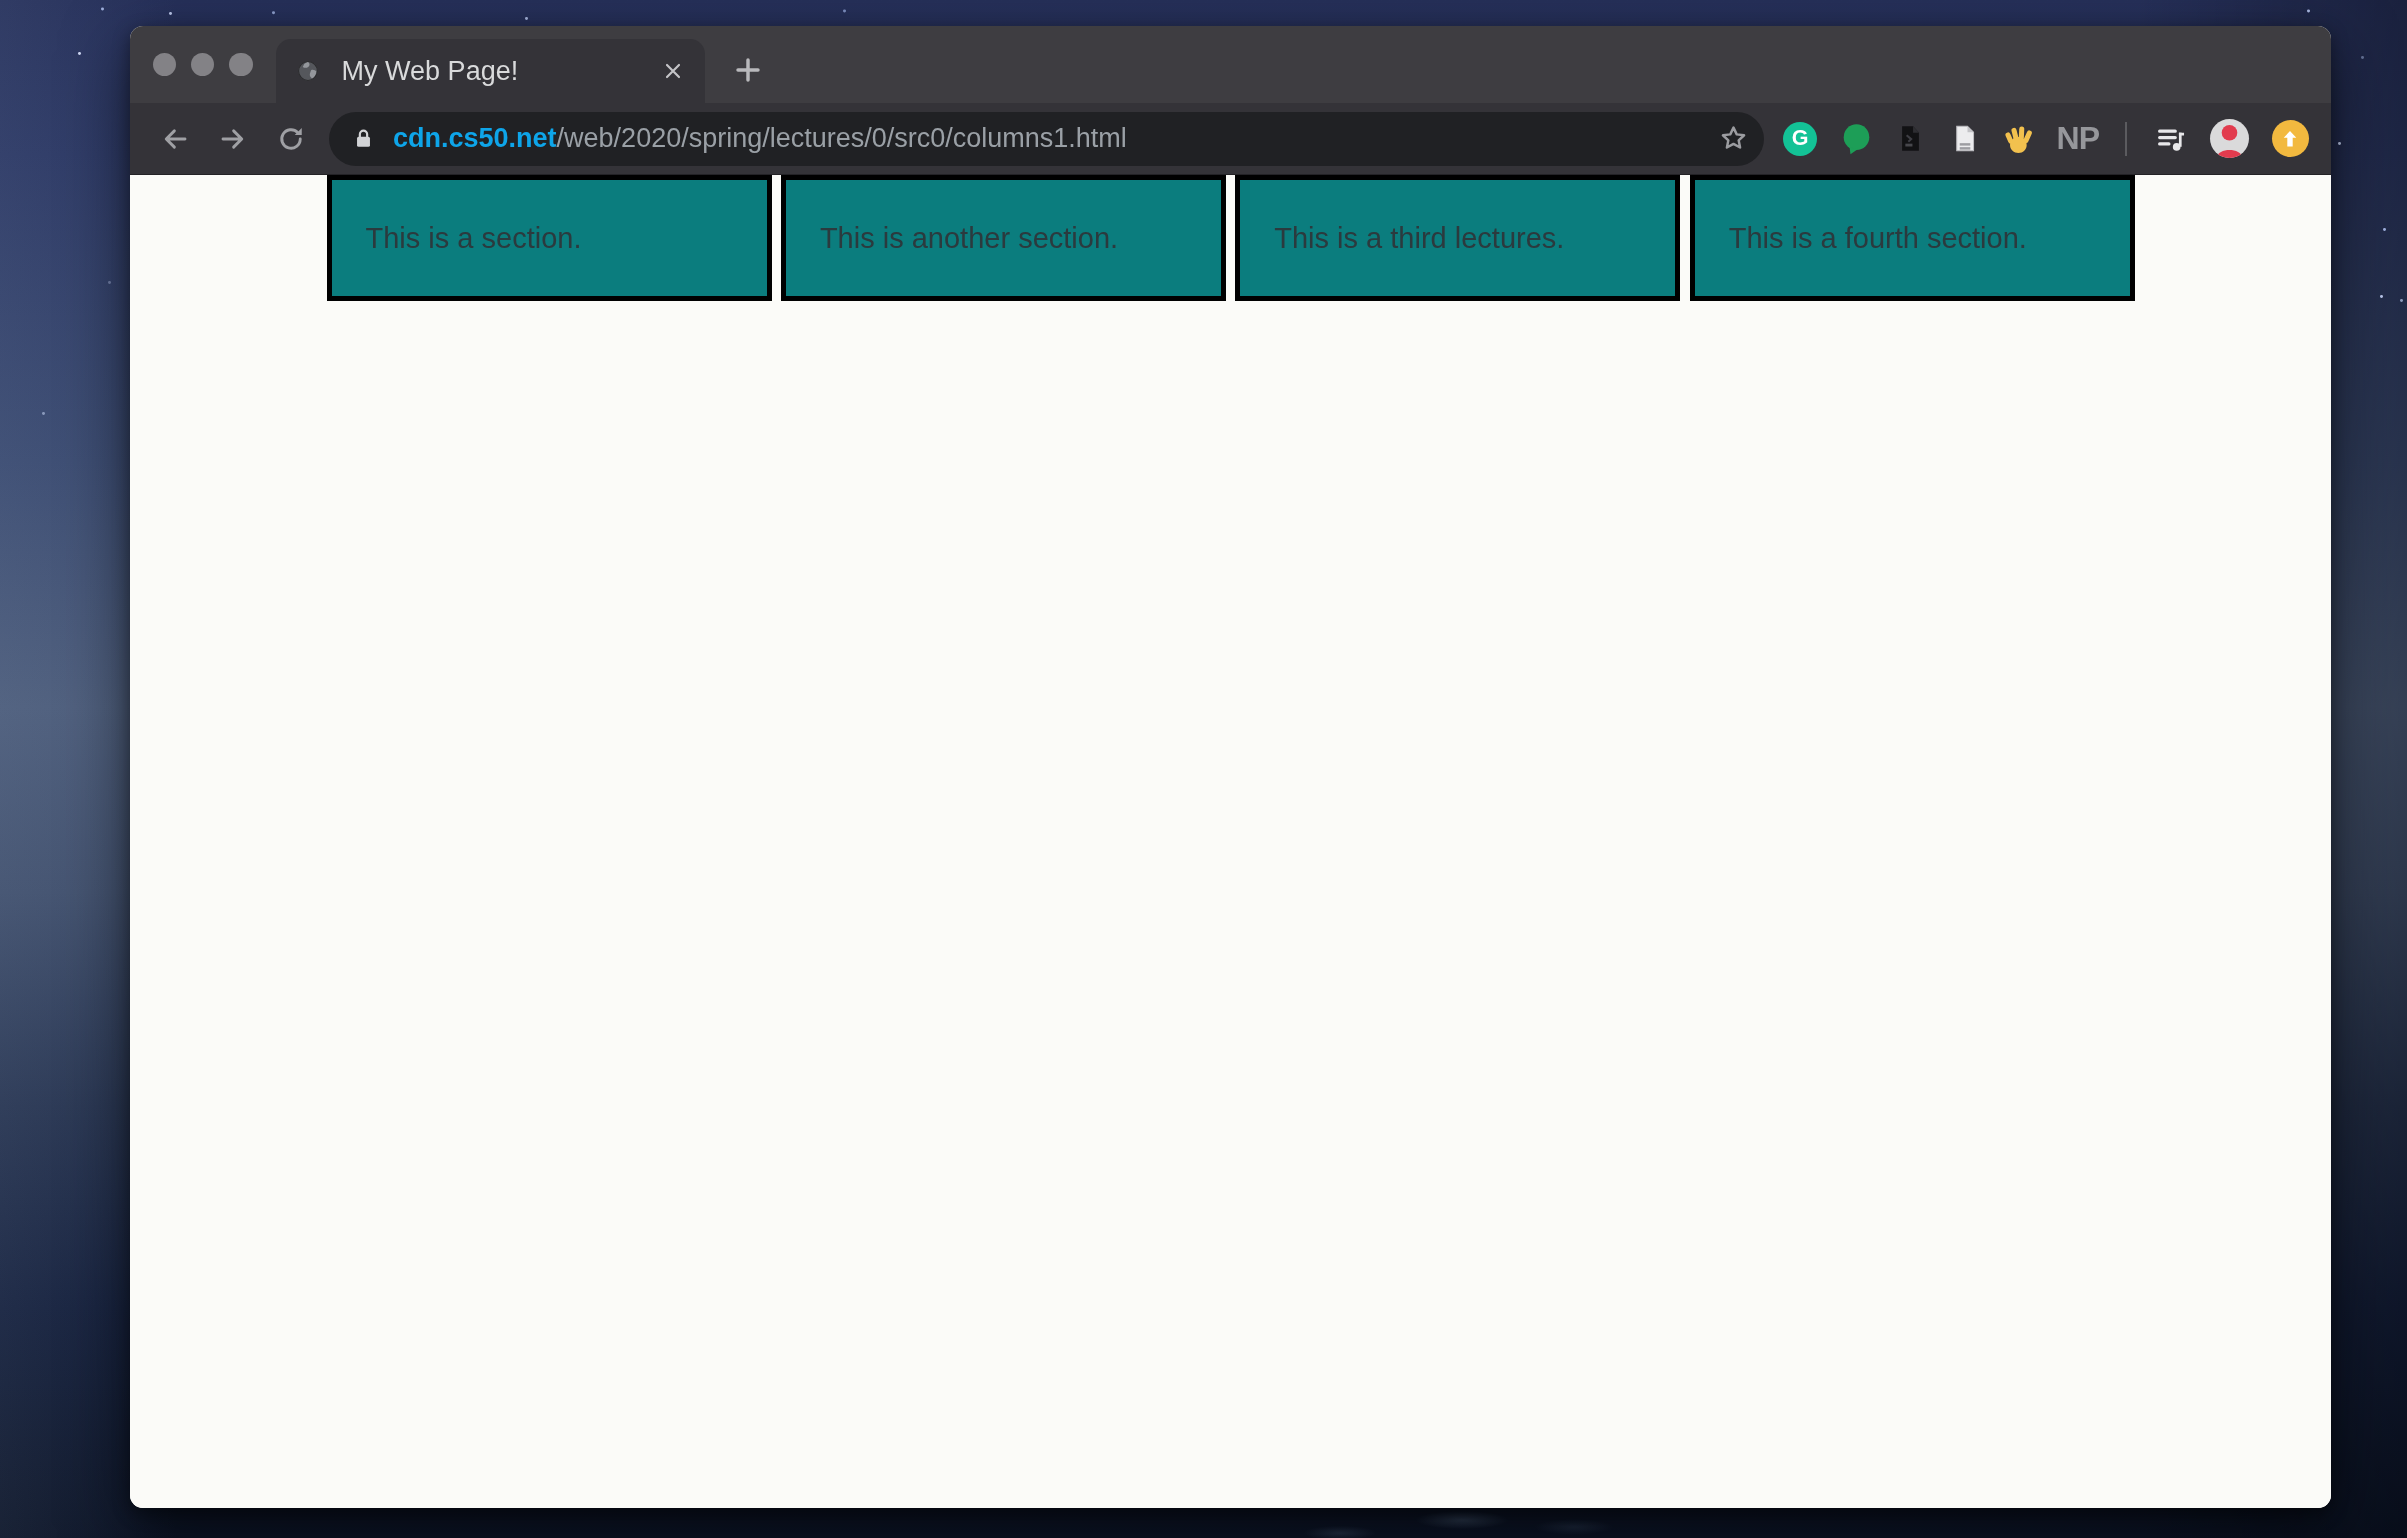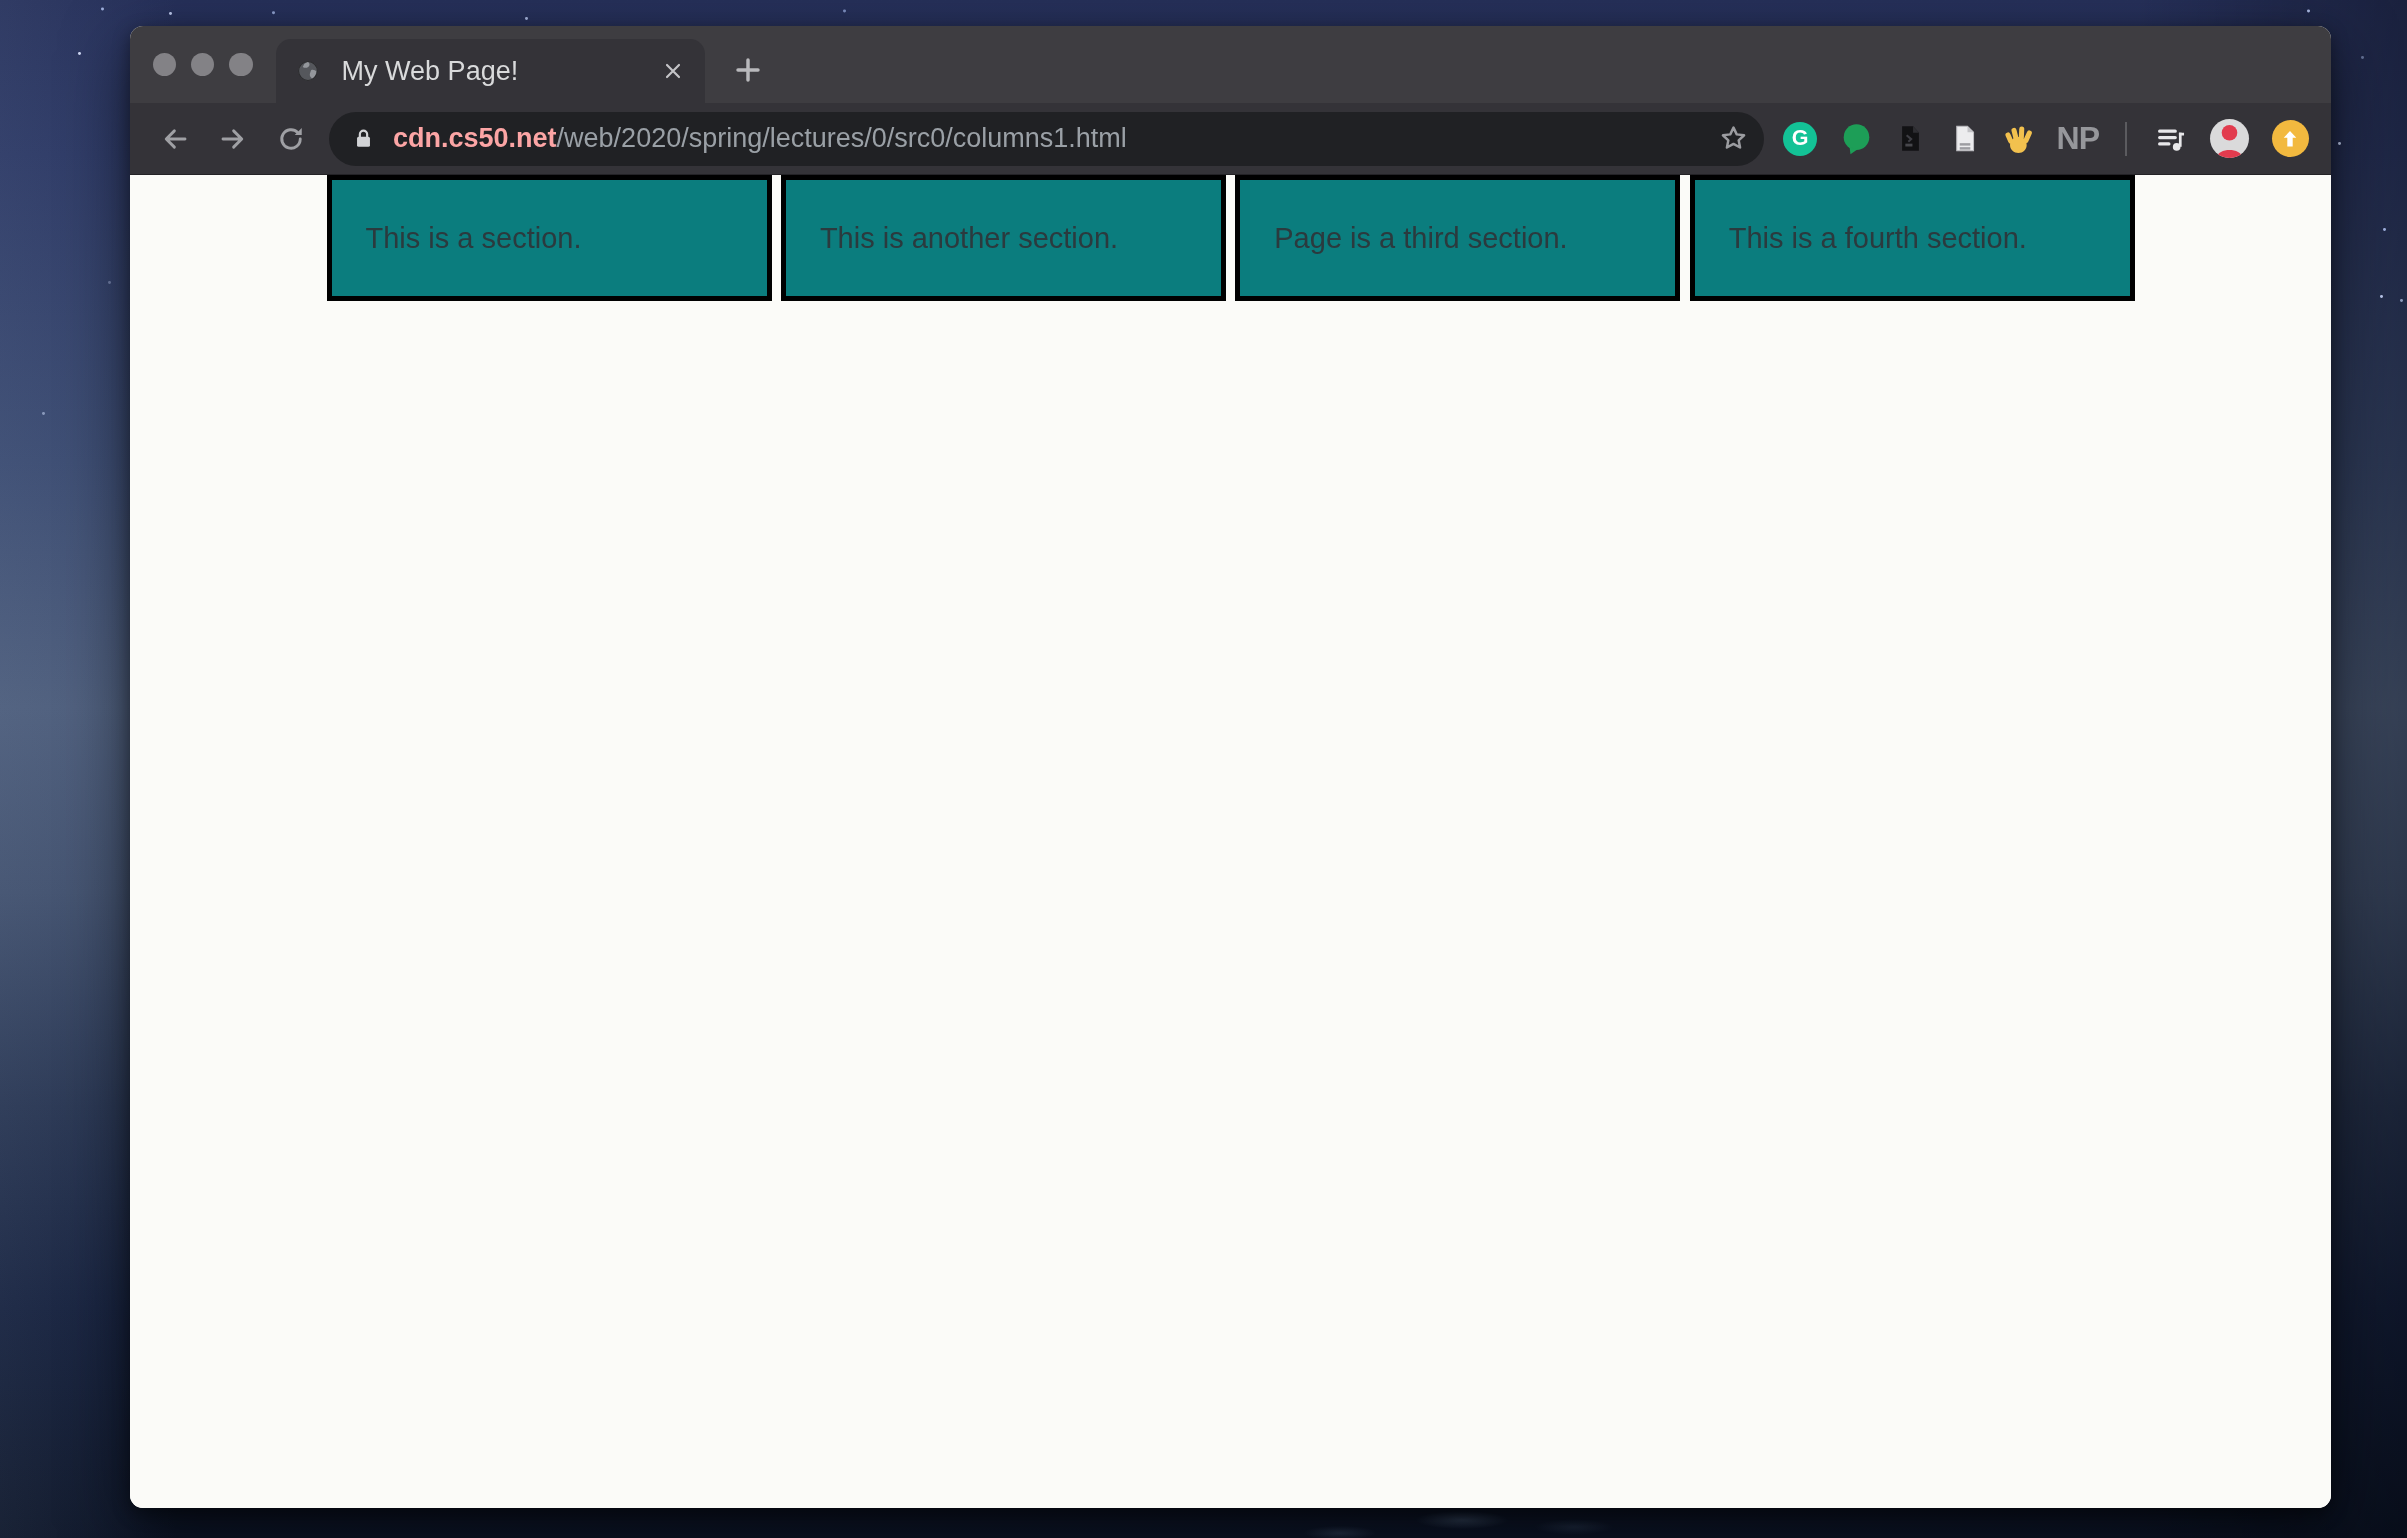--- a/index.html
+++ b/index.html
@@ -44,21 +44,21 @@
 
   
   .toolbar{height:71px;flex:none;background:#343338;display:flex;align-items:center;
     padding:0 22.5px;border-bottom:1.9px solid #232226;}
   .navbtn{width:45px;height:45px;flex:none;display:grid;place-items:center;color:#9fa0a4;}
   .navbtn + .navbtn{margin-left:13px;}
   .omnibox{flex:1;height:54px;margin:0 19px 0 15px;background:#202124;border-radius:28px;
     display:flex;align-items:center;padding:0 15px 0 22.5px;box-sizing:border-box;min-width:0;}
   .lock{flex:none;color:#d2d3d6;display:grid;place-items:center;margin-right:17px;}
   .url{font-size:27px;white-space:nowrap;overflow:hidden;}
-  .url .host{color:#fca5a5;font-weight:600;}
+  .url .host{color:#0ea5e9;font-weight:600;}
   .url .path{color:#9aa0a6;font-weight:400;text-align:right;}
   .ob-spacer{flex:1;}
   .starbtn{flex:none;color:#9b9ca0;display:grid;place-items:center;}
 
   .extensions{display:flex;align-items:center;gap:22.5px;flex:none;}
   .extbtn{display:grid;place-items:center;}
   .g-circle{width:34px;height:34px;border-radius:50%;background:#13c296;color:#fff;
     font-weight:700;font-size:21.5px;display:grid;place-items:center;}
   .np{font-size:32px;font-weight:700;color:#96979b;letter-spacing:-0.9px;}
   .sep{width:1.9px;height:34px;background:#5b5b5f;margin:0 3.7px;}
@@ -213,21 +213,21 @@
 
     <div class="page">
       <div class="columns">
         <div class="section">
           <span>This is a section.</span>
         </div>
         <div class="section">
           <span>This is another section.</span>
         </div>
         <div class="section">
-          <span>Page is a third section.</span>
+          <span>This is a third lectures.</span>
         </div>
         <div class="section">
           <span>This is a fourth section.</span>
         </div>
       </div>
     </div>
 
   </div>
 </div>
 

